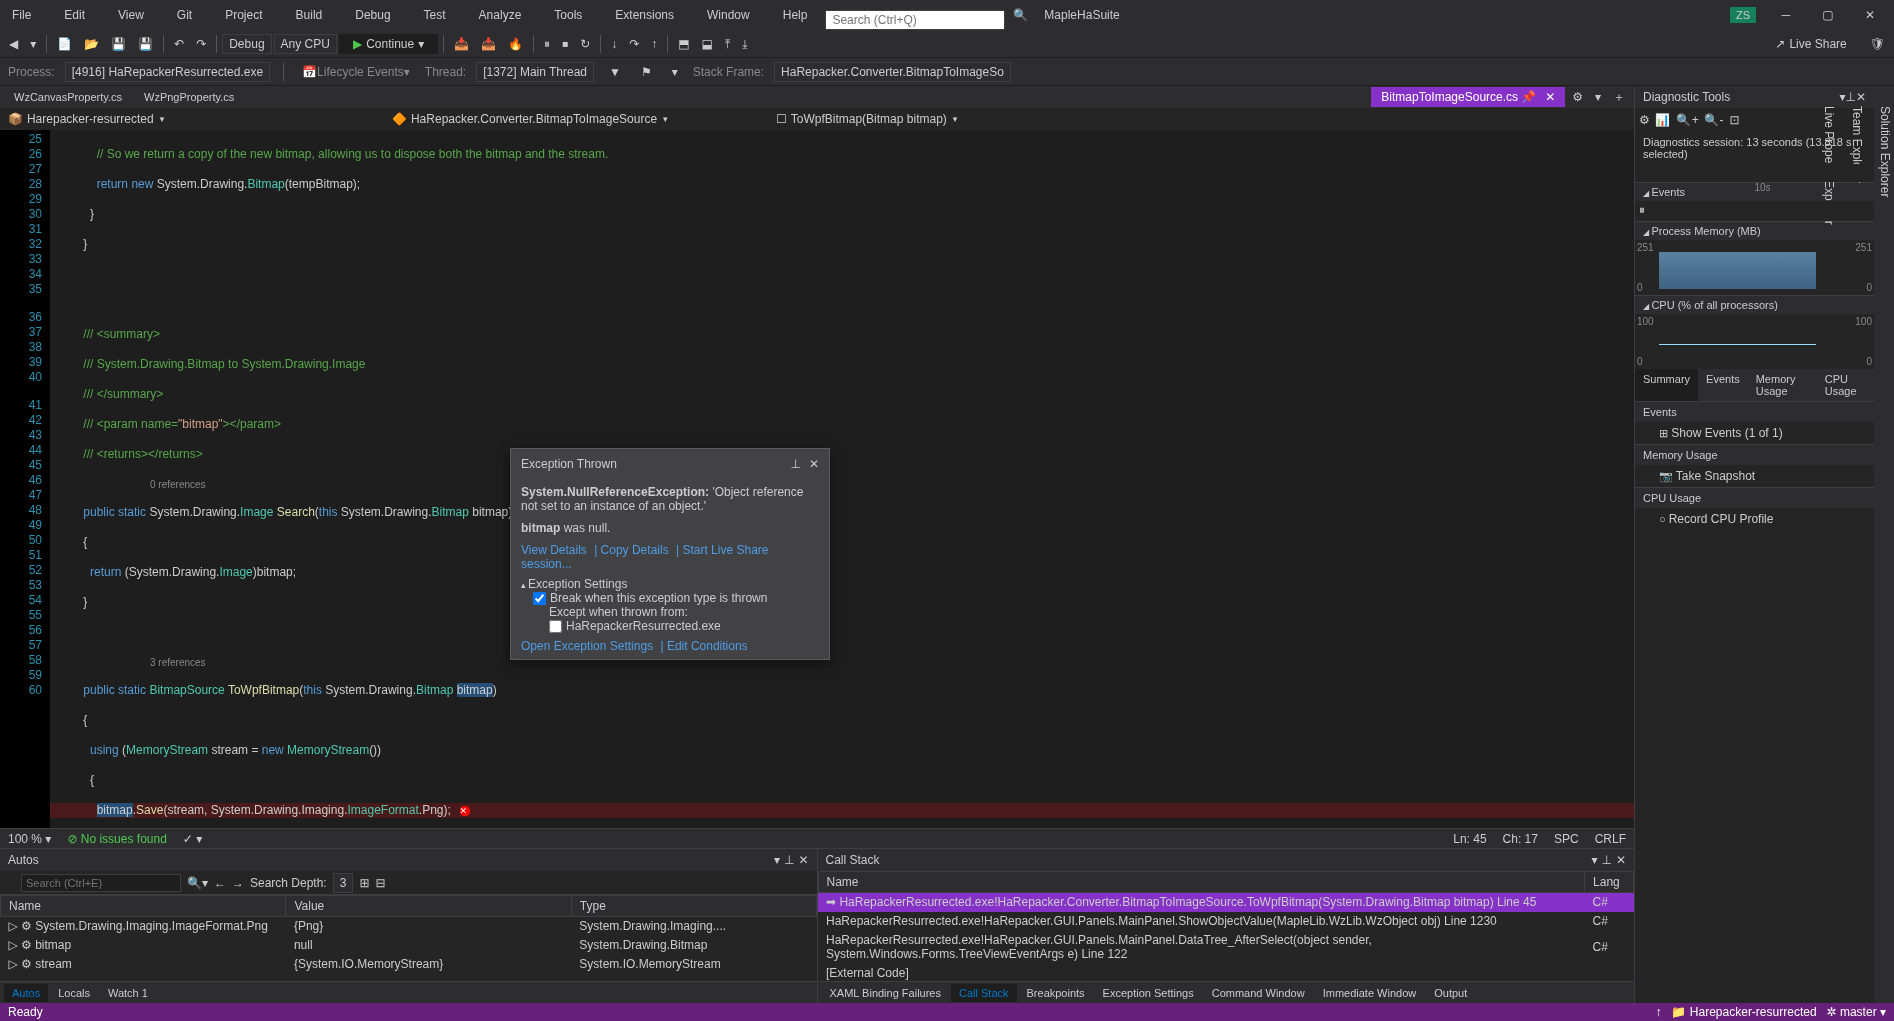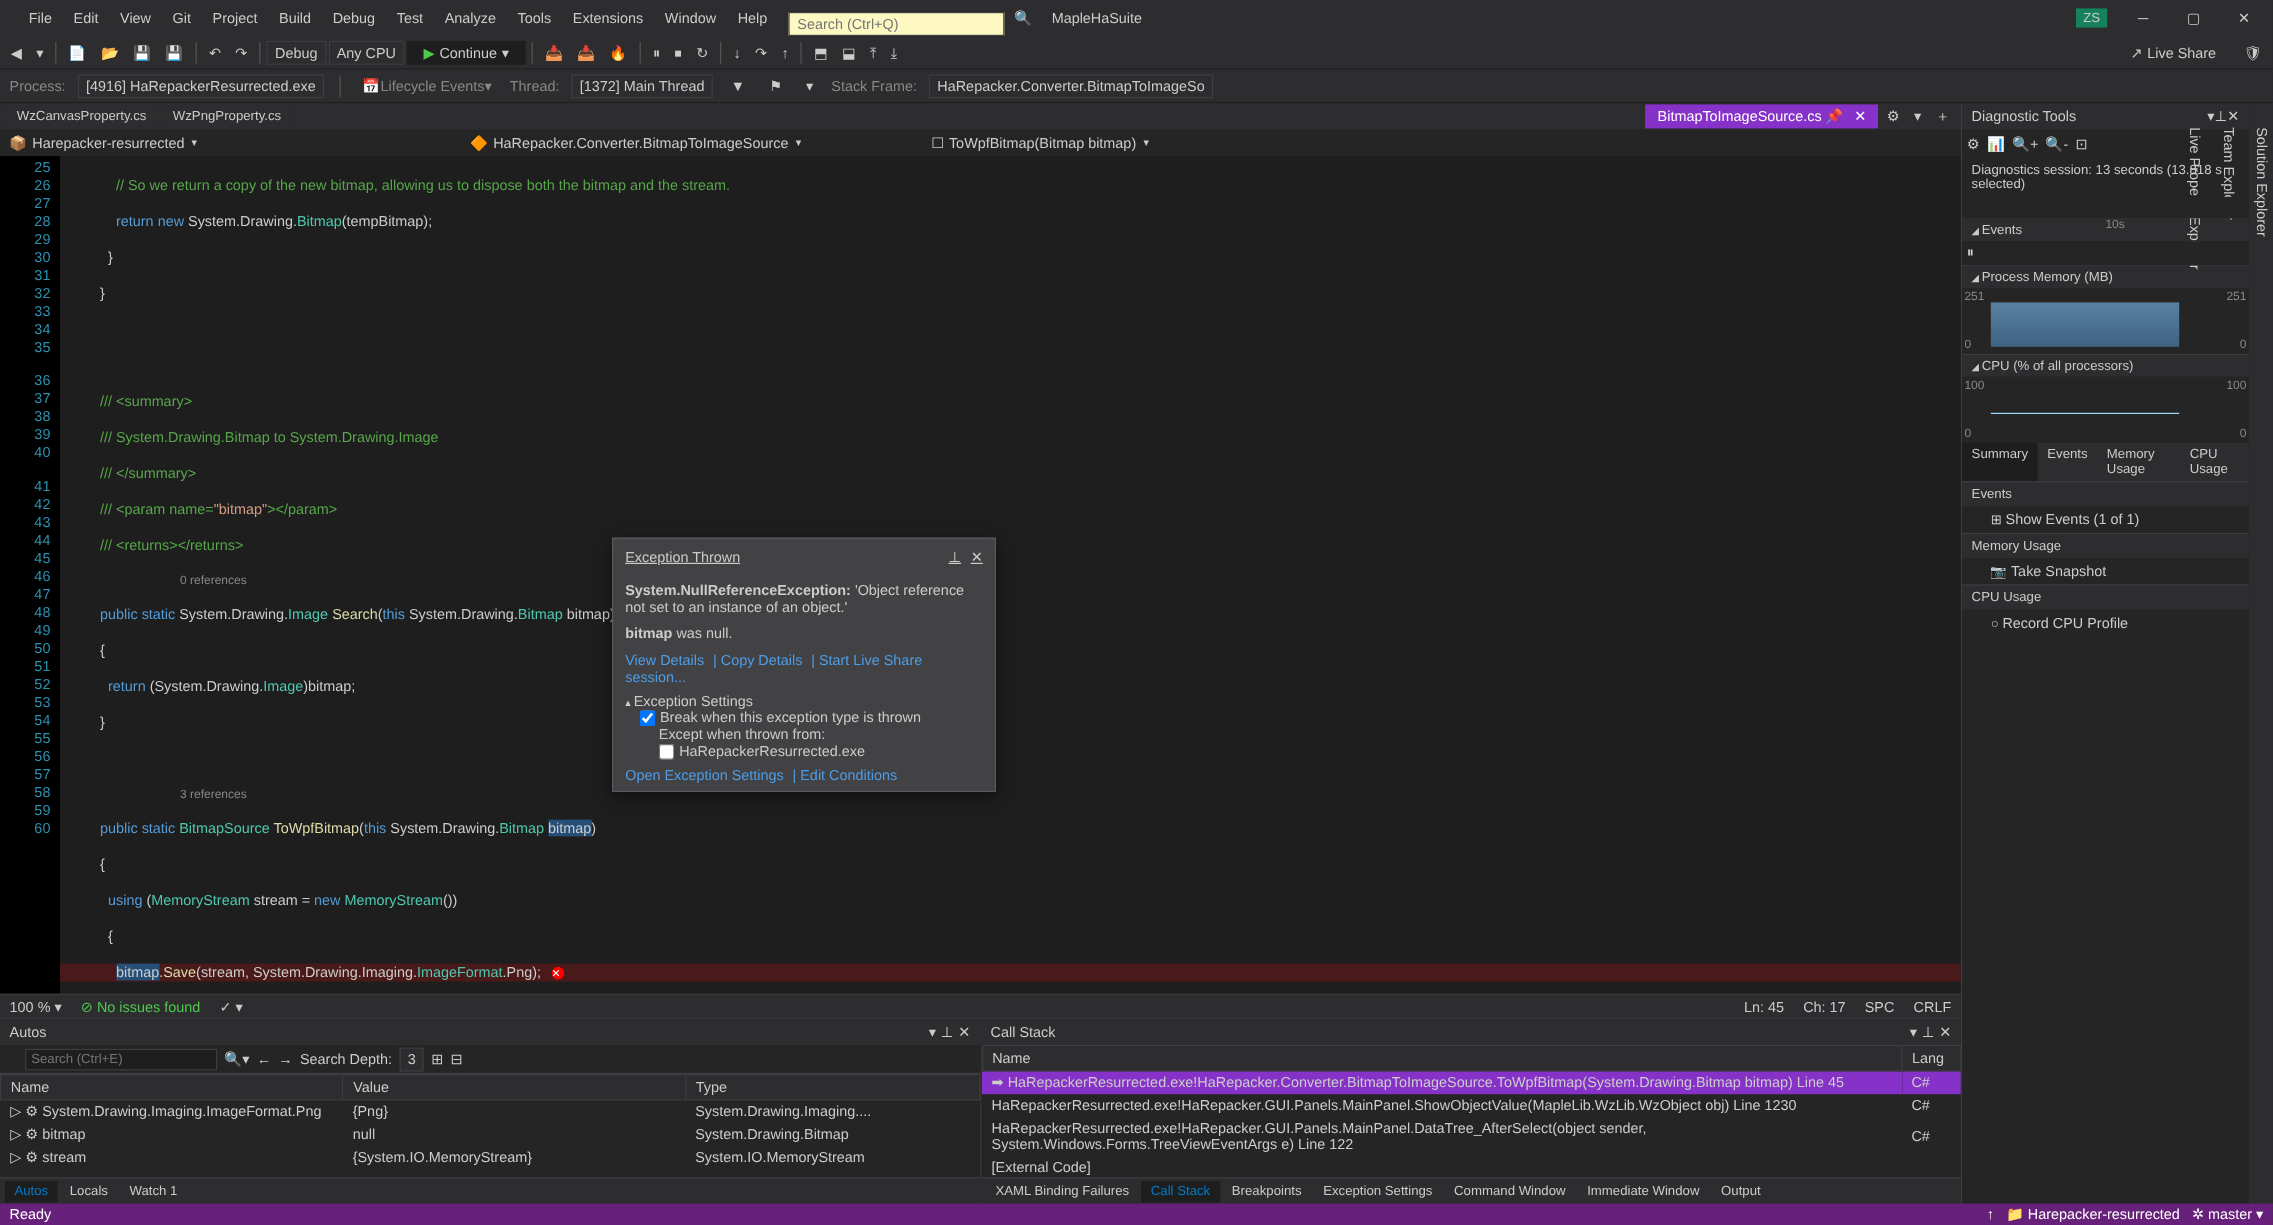--- a/index.html
+++ b/index.html
@@ -1,20 +1,20 @@
 <!DOCTYPE html>
 <html><head>
 <meta charset="utf-8">
 <style>
 * { margin: 0; padding: 0; box-sizing: border-box; font-family: 'Segoe UI', Tahoma, sans-serif; font-size: 12px; }
 body { background: #2d2d30; color: #ccc; width: 1894px; height: 1021px; overflow: hidden; position: relative; }
 .titlebar { height: 30px; background: #2d2d30; display: flex; align-items: center; padding: 0 4px; }
-.menu { display: flex; gap: 2px; margin-left: 12px; }
+.menu { display: flex; gap: 17px; }
 .menu-item { padding: 4px 8px; color: #ccc; cursor: pointer; }
-.searchbox { flex: 0 0 180px; margin-left: 10px; padding: 2px 6px; background: #fef9c3; border: 1px solid #3e3e42; color: #888; margin-top: 10px; }
+.searchbox { flex: 0 0 180px; margin-left: 10px; padding: 2px 6px; background: #ffffff; border: 1px solid #3e3e42; color: #888; margin-top: 10px; }
 .solution-name { margin-left: 16px; color: #ccc; }
 .winbtns { margin-left: auto; display: flex; gap: 2px; align-items: center; }
 .winbtn { width: 40px; height: 28px; display: flex; align-items: center; justify-content: center; color: #ccc; }
 .user-badge { background: #16825d; padding: 2px 6px; font-size: 11px; margin-right: 8px; }
 .toolbar { height: 28px; background: #2d2d30; display: flex; align-items: center; padding: 0 4px; gap: 2px; border-bottom: 1px solid #1e1e1e; }
 .tb-btn { padding: 3px 5px; color: #ccc; display: flex; align-items: center; }
 .tb-sep { width: 1px; height: 18px; background: #555; margin: 0 3px; }
 .tb-dd { background: #2d2d30; border: 1px solid #3e3e42; padding: 2px 6px; color: #ccc; }
 .continue-btn { background: #1e1e1e; padding: 3px 14px; display: flex; align-items: center; gap: 4px; }
 .continue-arrow { color: #4ec94e; }
@@ -39,21 +39,21 @@
 .code-lines .line { height: 15px; padding-left: 20px; position: relative; }
 .code-lines .line.err { background: #4a1a1a; }
 .kw { color: #569cd6; }
 .tp { color: #4ec9b0; }
 .str { color: #d69d85; }
 .cm { color: #57a64a; }
 .mh { color: #dcdcaa; }
 .codelens { color: #888; font-size: 10px; height: 13px; padding-left: 100px; }
 .sel { background: #264f78; }
 .exception-popup { position: absolute; top: 318px; left: 510px; width: 320px; background: #424245; border: 1px solid #5a5a5e; box-shadow: 0 4px 12px rgba(0,0,0,0.5); z-index: 10; }
-.ep-header { padding: 8px 10px; display: flex; align-items: center; text-decoration: underline; }
+.ep-header { padding: 8px 10px; display: flex; align-items: center; }
 .ep-close { cursor: pointer; }
 .ep-body { padding: 6px 10px; }
 .ep-links { color: #4e9de6; }
 .ep-links a { color: #4e9de6; text-decoration: none; margin-right: 4px; }
 .ep-section { margin-top: 6px; }
 .ep-toggle::before { content: '▴ '; font-size: 9px; }
 .ep-check { margin-left: 12px; display: flex; align-items: center; gap: 4px; }
 .status-bar-editor { height: 20px; background: #2d2d30; display: flex; align-items: center; padding: 0 8px; font-size: 11px; color: #ccc; border-top: 1px solid #3e3e42; }
 .status-seg { margin-right: 16px; }
 .status-right { margin-left: auto; display: flex; gap: 16px; align-items: center; }

